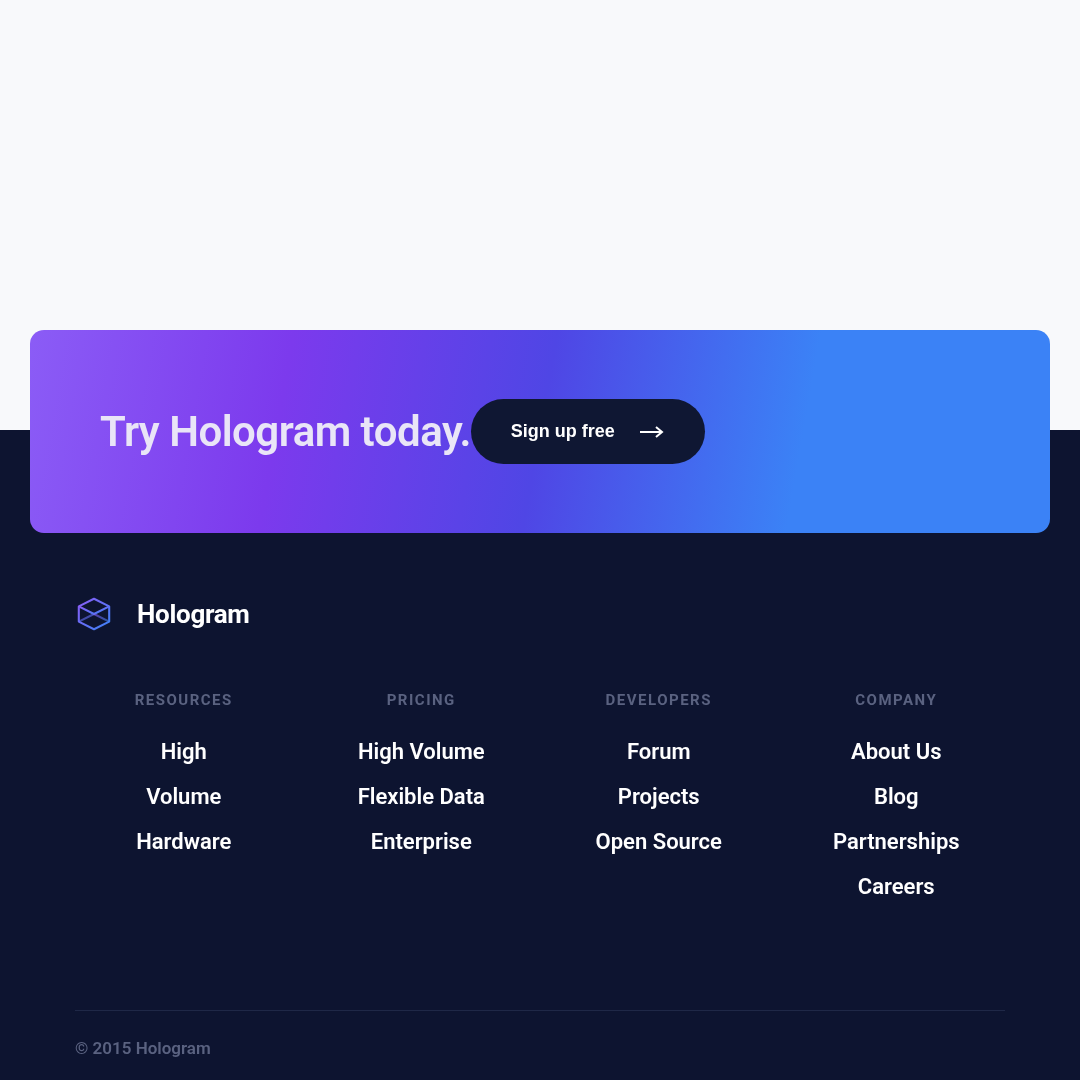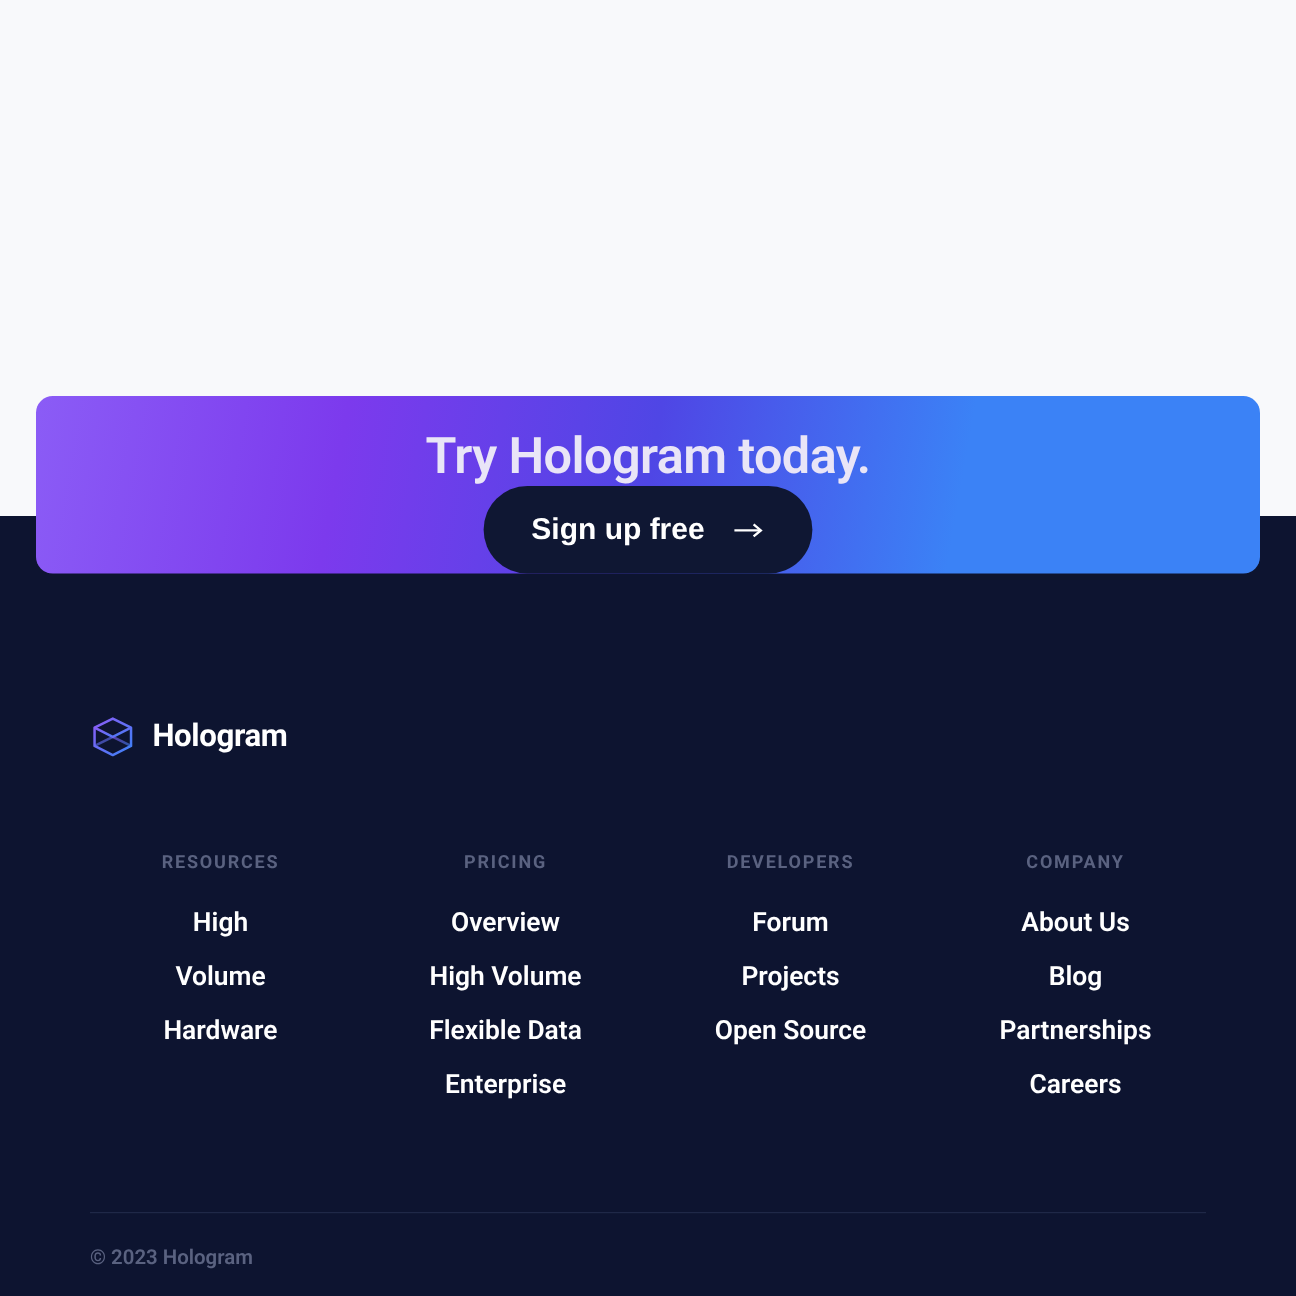--- a/index.html
+++ b/index.html
@@ -25,63 +25,62 @@
       left: 0;
       right: 0;
       bottom: 0;
       background: #0d1430;
     }
     .cta-banner {
       position: absolute;
       top: 330px;
       left: 30px;
       right: 30px;
-      height: 148px;
+      height: 203px;
       border-radius: 14px;
       background: linear-gradient(100deg, #8b5cf6 0%, #7c3aed 25%, #4f46e5 50%, #3b82f6 75%, #3b82f6 100%);
       display: flex;
       align-items: center;
-      justify-content: flex-end;
+      justify-content: flex-start;
       padding: 0 70px;
-      flex-direction: column;
     }
     .cta-title {
       color: #e9e5f7;
       font-size: 42px;
       font-weight: 600;
       letter-spacing: -0.5px;
     }
     .cta-button {
       background: #0f1733;
       color: #ffffff;
       border: none;
       border-radius: 999px;
       padding: 22px 40px;
-      font-size: 25px;
+      font-size: 18px;
       font-weight: 600;
       display: flex;
       align-items: center;
       gap: 24px;
       cursor: pointer;
     }
     .cta-button svg {
       width: 26px;
       height: 14px;
     }
     .footer-content {
       position: absolute;
       top: 595px;
       left: 75px;
       right: 75px;
     }
     .brand {
       display: flex;
       align-items: center;
-      gap: 14px;
-      margin-bottom: 76px;
+      gap: 24px;
+      margin-bottom: 58px;
     }
     .brand-icon {
       width: 38px;
       height: 38px;
     }
     .brand-name {
       color: #ffffff;
       font-size: 26px;
       font-weight: 700;
       letter-spacing: -0.3px;
@@ -171,21 +170,20 @@
       <div class="col-title">Resources</div>
       <div class="col-links">
         <a class="col-link">High</a>
         <a class="col-link">Volume</a>
         <a class="col-link">Hardware</a>
       </div>
     </div>
     <div>
       <div class="col-title">Pricing</div>
       <div class="col-links">
-        <a class="col-link">Overview</a>
         <a class="col-link">High Volume</a>
         <a class="col-link">Flexible Data</a>
         <a class="col-link">Enterprise</a>
       </div>
     </div>
     <div>
       <div class="col-title">Developers</div>
       <div class="col-links">
         <a class="col-link">Forum</a>
         <a class="col-link">Projects</a>
@@ -198,13 +196,13 @@
         <a class="col-link">About Us</a>
         <a class="col-link">Blog</a>
         <a class="col-link">Partnerships</a>
         <a class="col-link">Careers</a>
       </div>
     </div>
   </div>
 </div>
 
 <div class="divider"></div>
-<div class="copyright">© 2023 Hologram</div>
+<div class="copyright">© 2015 Hologram</div>
 
 </body></html>

